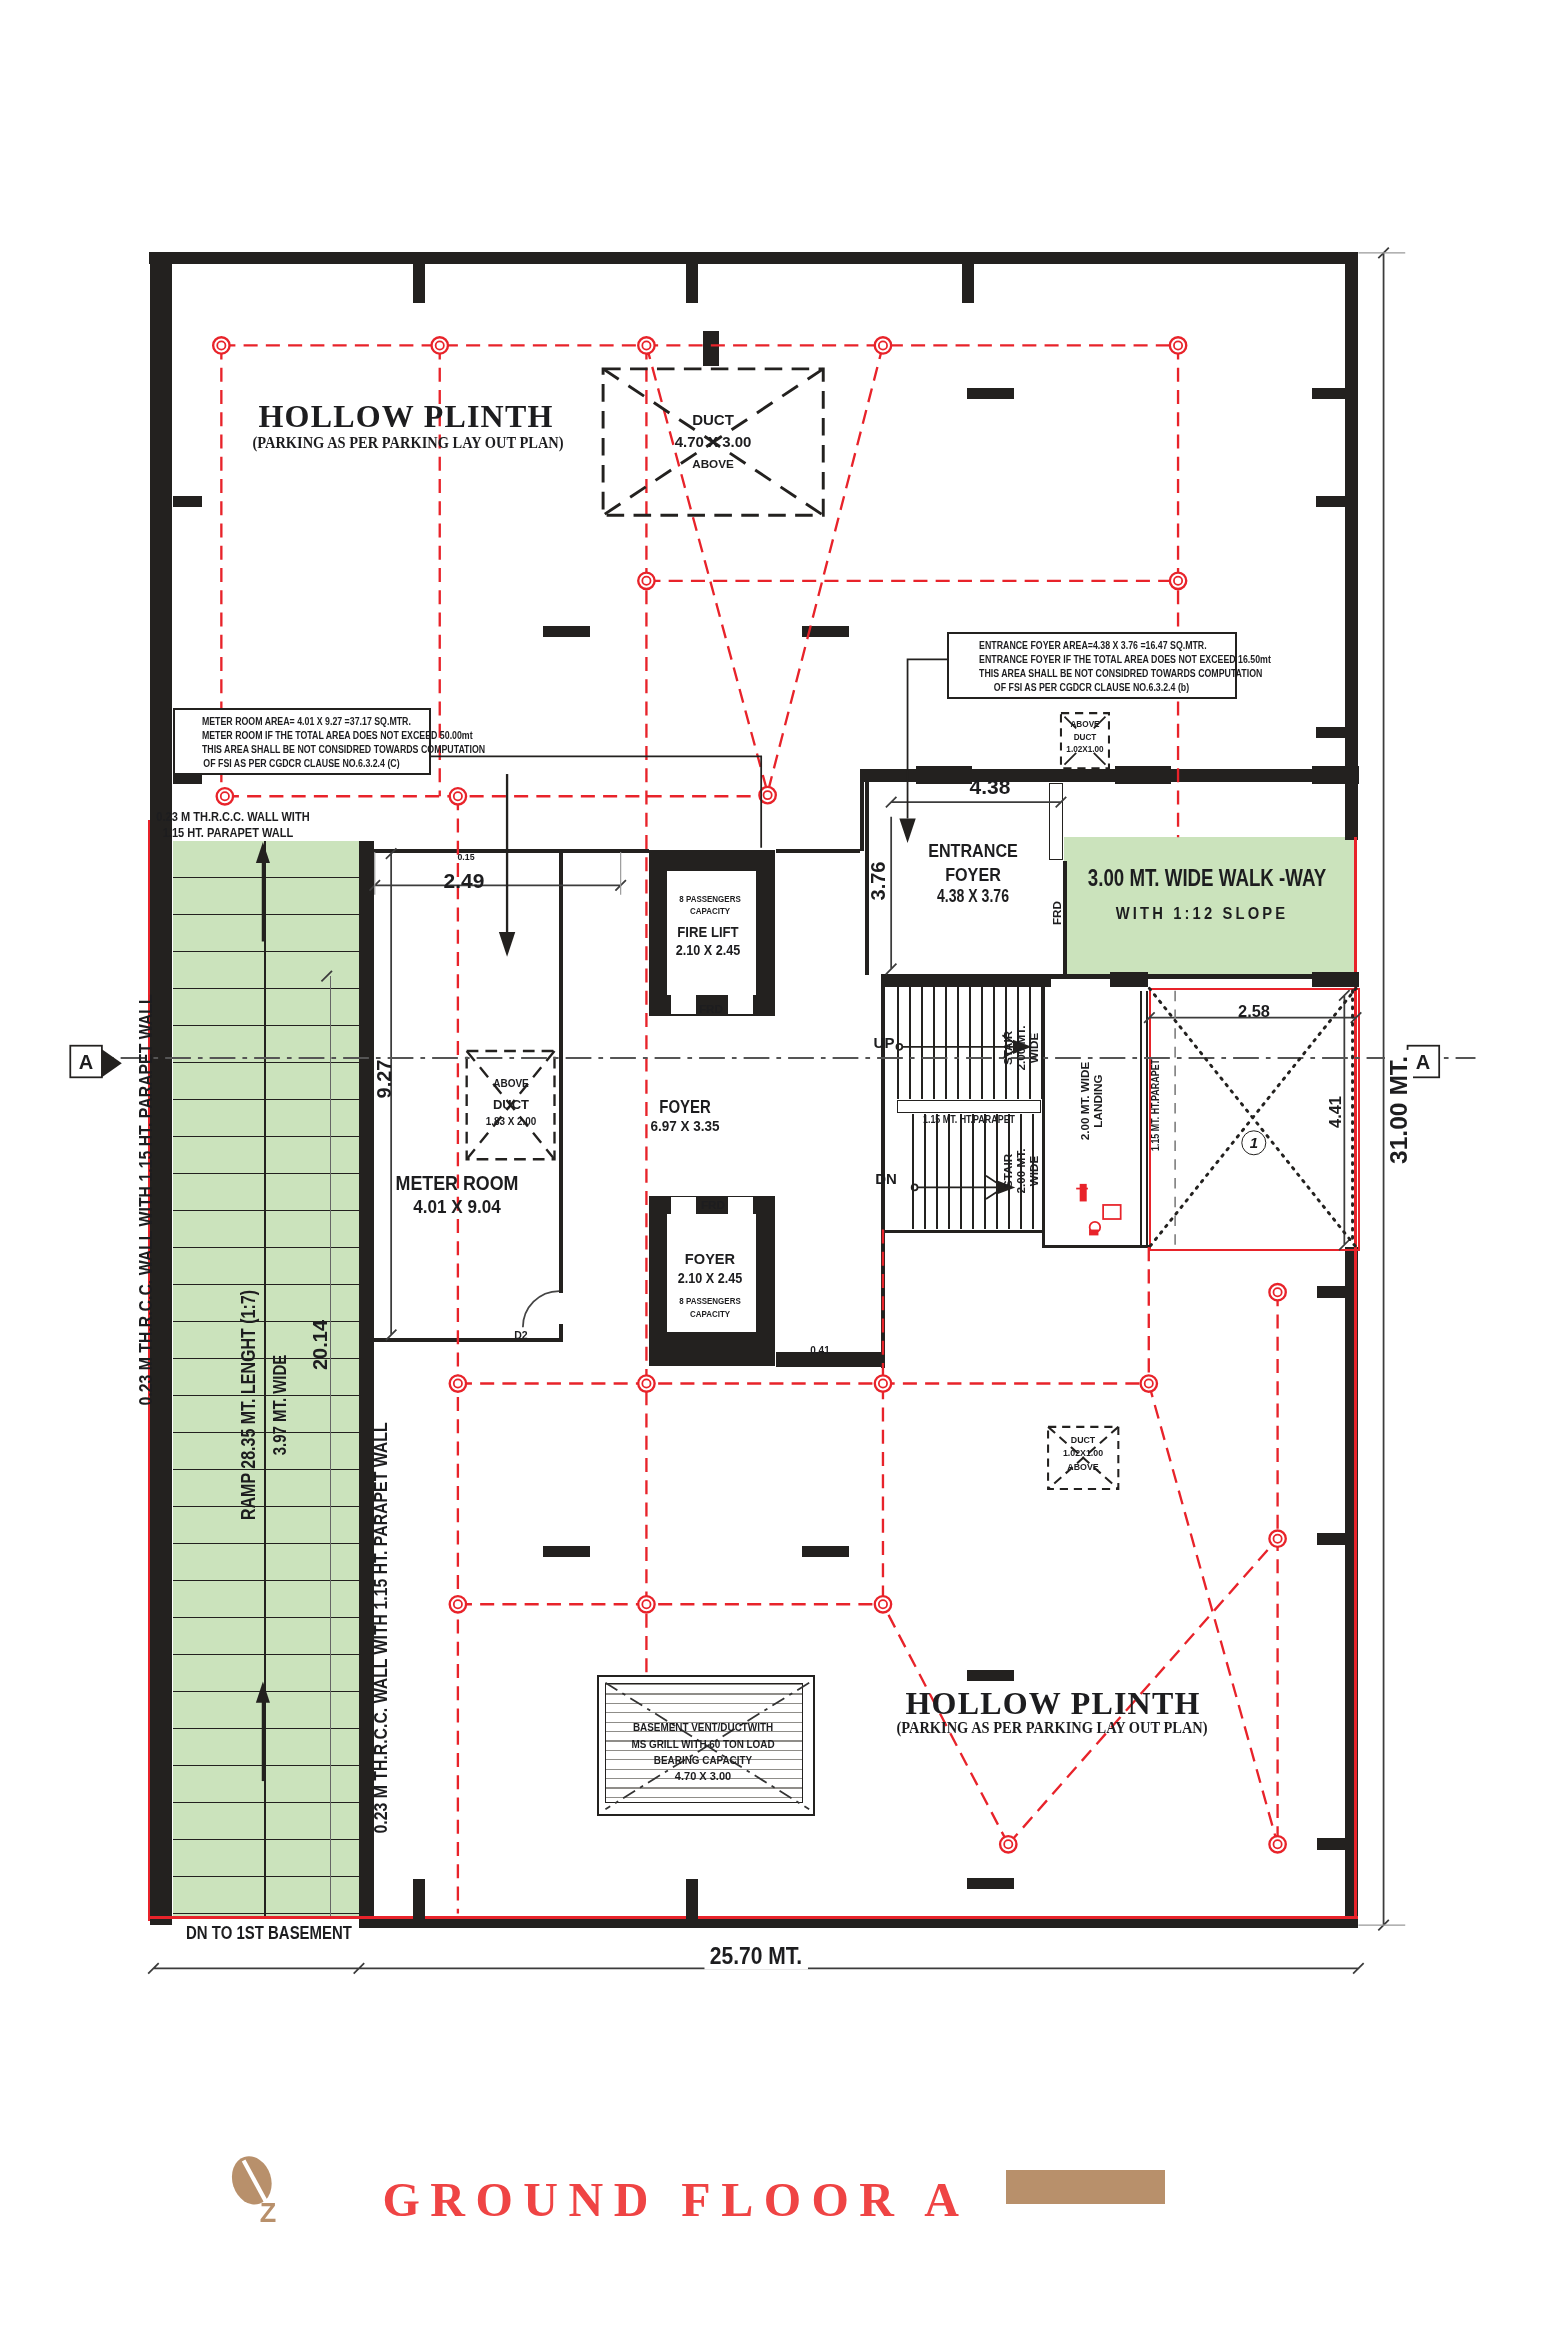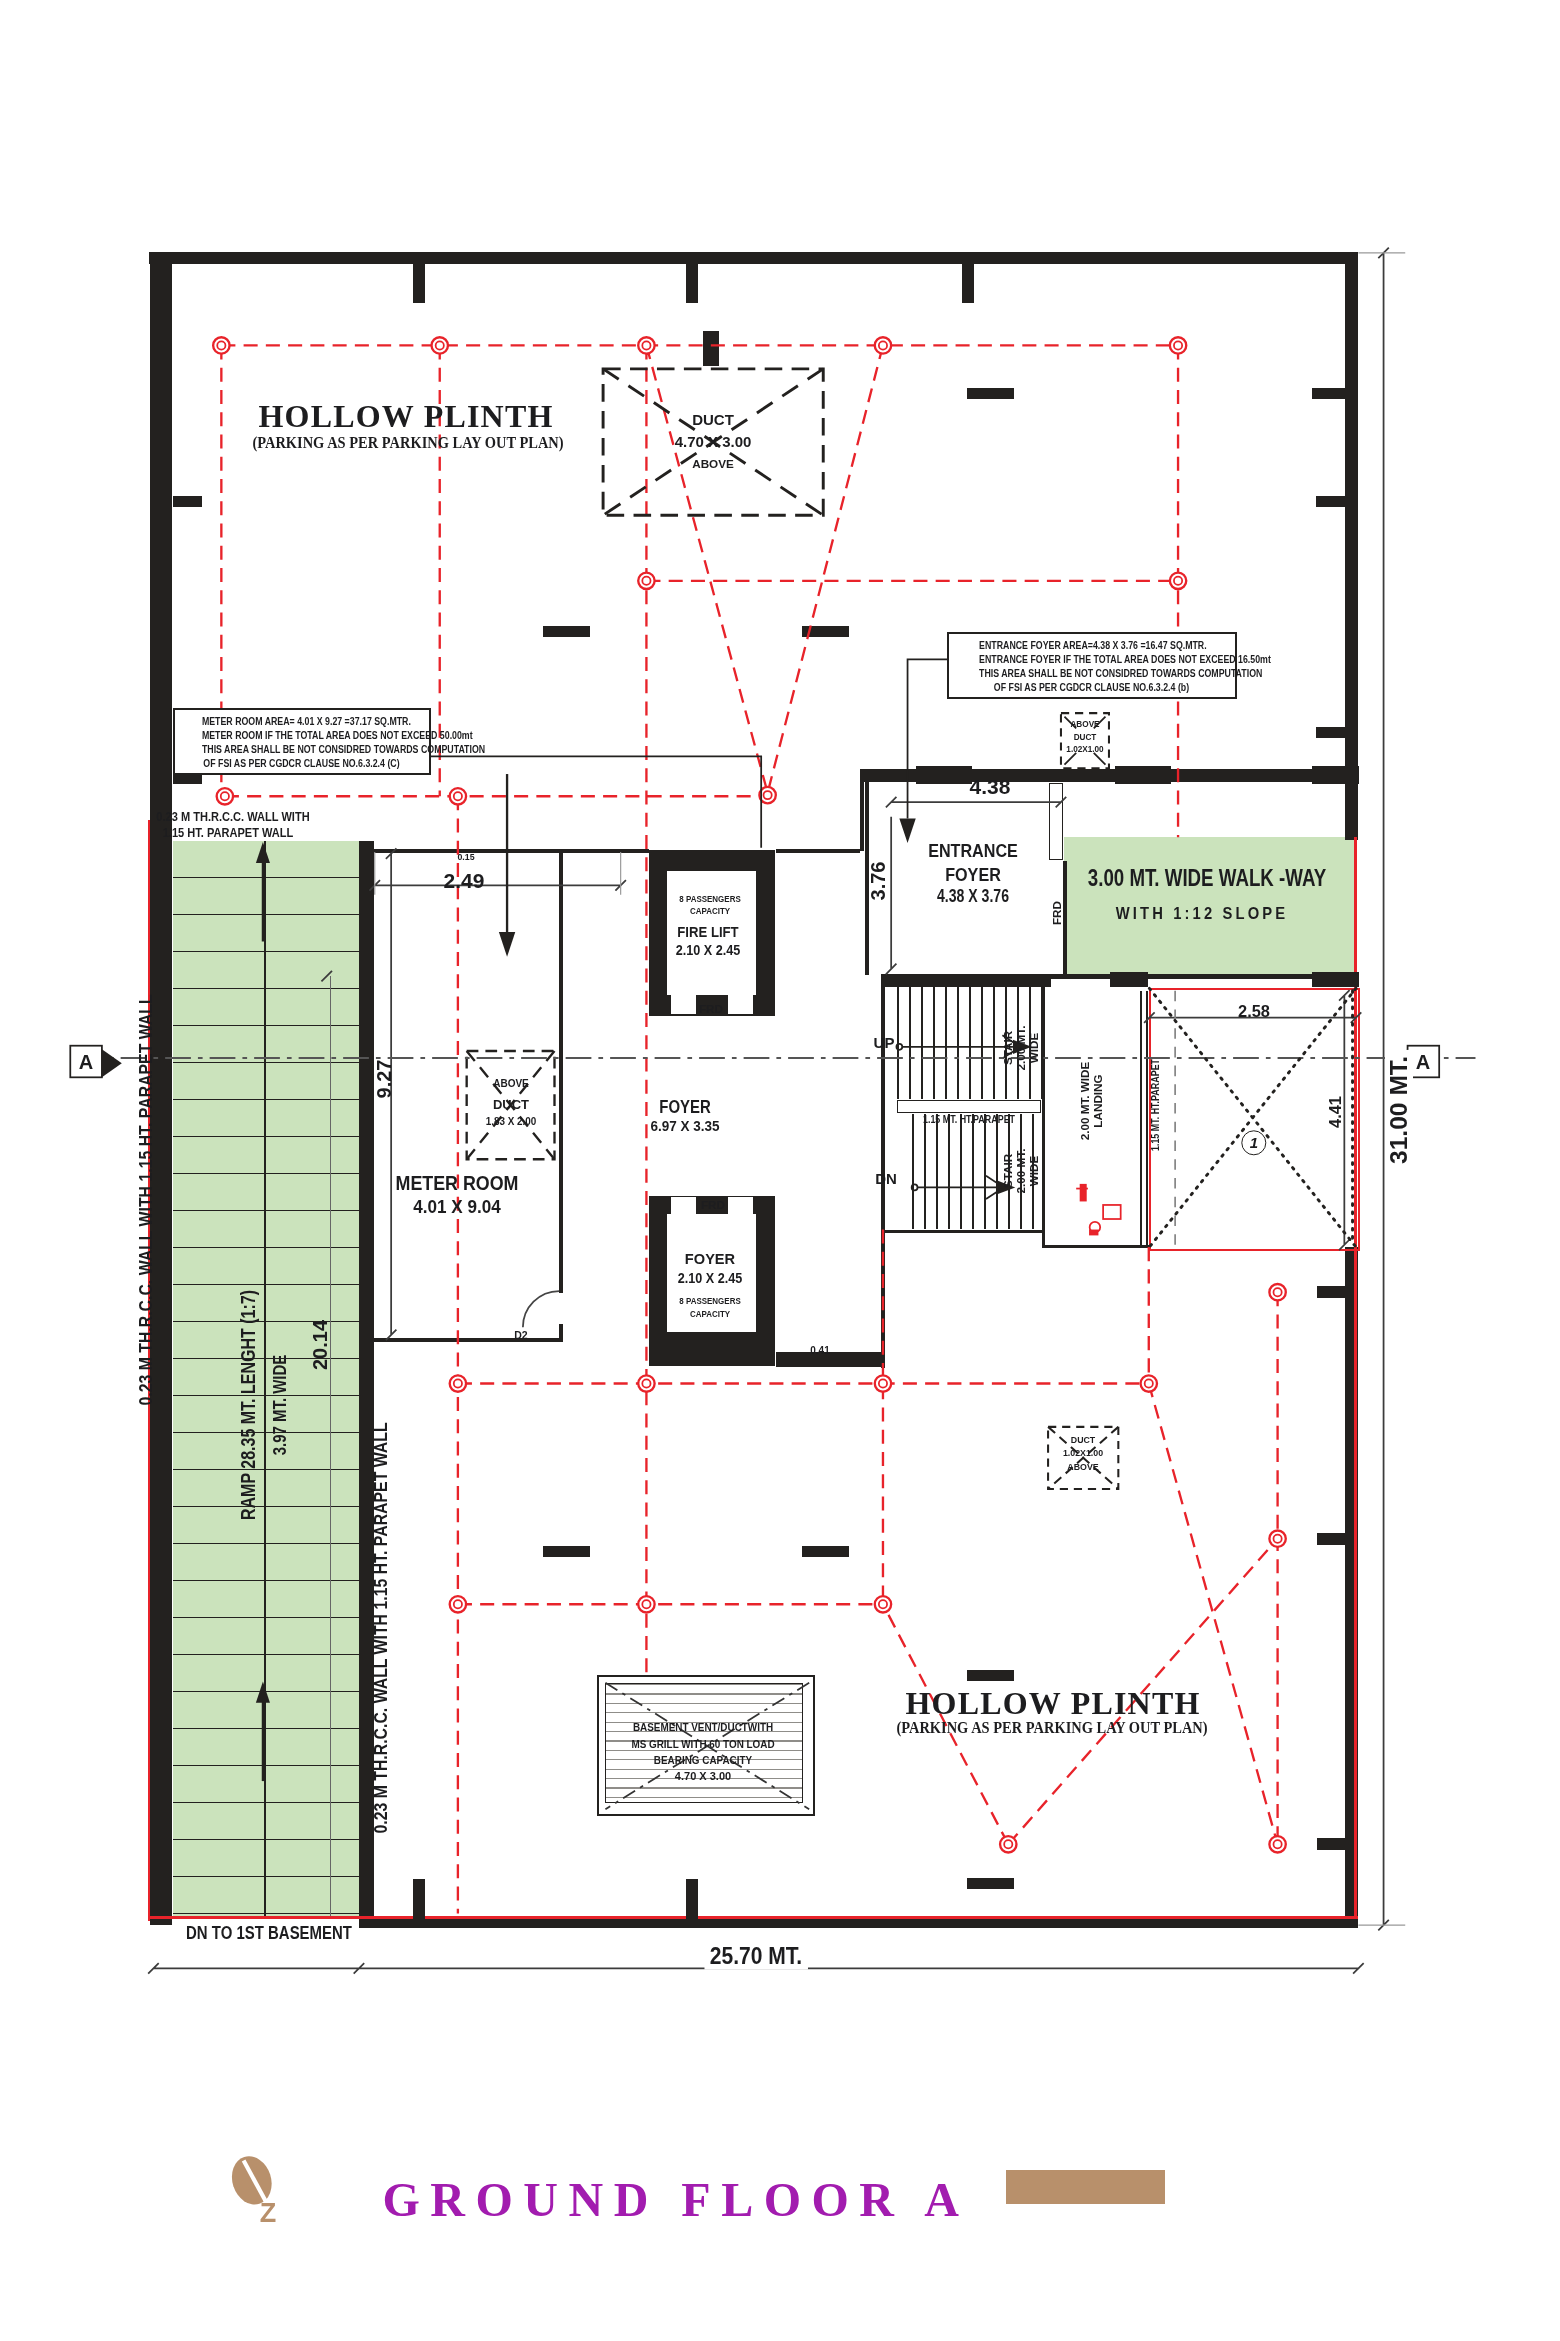--- a/index.html
+++ b/index.html
@@ -342,18 +342,18 @@
   <div class="t" style="left:703px;top:1744px;font-size:11px;transform:translate(-50%,-50%) scaleX(.9);">MS GRILL WITH 60 TON LOAD</div>
   <div class="t" style="left:703px;top:1760px;font-size:11px;transform:translate(-50%,-50%) scaleX(.9);">BEARING CAPACITY</div>
   <div class="t" style="left:703px;top:1776px;font-size:11px;">4.70 X 3.00</div>
 
   <div class="t" style="left:756px;top:1956px;font-size:23.4px;transform:translate(-50%,-50%) scaleX(.9);background:#fff;padding:0 5.9px;">25.70 MT.</div>
   <div class="vt" style="left:1399px;top:1110px;font-size:24.6px;background:#fff;padding:0 5.9px;">31.00 MT.</div>
 
   <div class="t" style="left:86px;top:1062px;font-size:20px;">A</div>
   <div class="t" style="left:1423px;top:1062px;font-size:20px;">A</div>
 
-  <div class="t serif" style="left:676px;top:2199px;font-size:48px;letter-spacing:10.5px;color:#a21caf;">GROUND FLOOR A</div>
+  <div class="t serif" style="left:676px;top:2199px;font-size:48px;letter-spacing:10.5px;color:#ef4444;">GROUND FLOOR A</div>
   <div class="t" style="left:268px;top:2213px;font-size:27px;color:#b8906b;">Z</div>
   <div class="titlebar" style="left:1006px;top:2170px;width:159px;height:34px;"></div>
 
 </div>
 
 
 </body></html>

